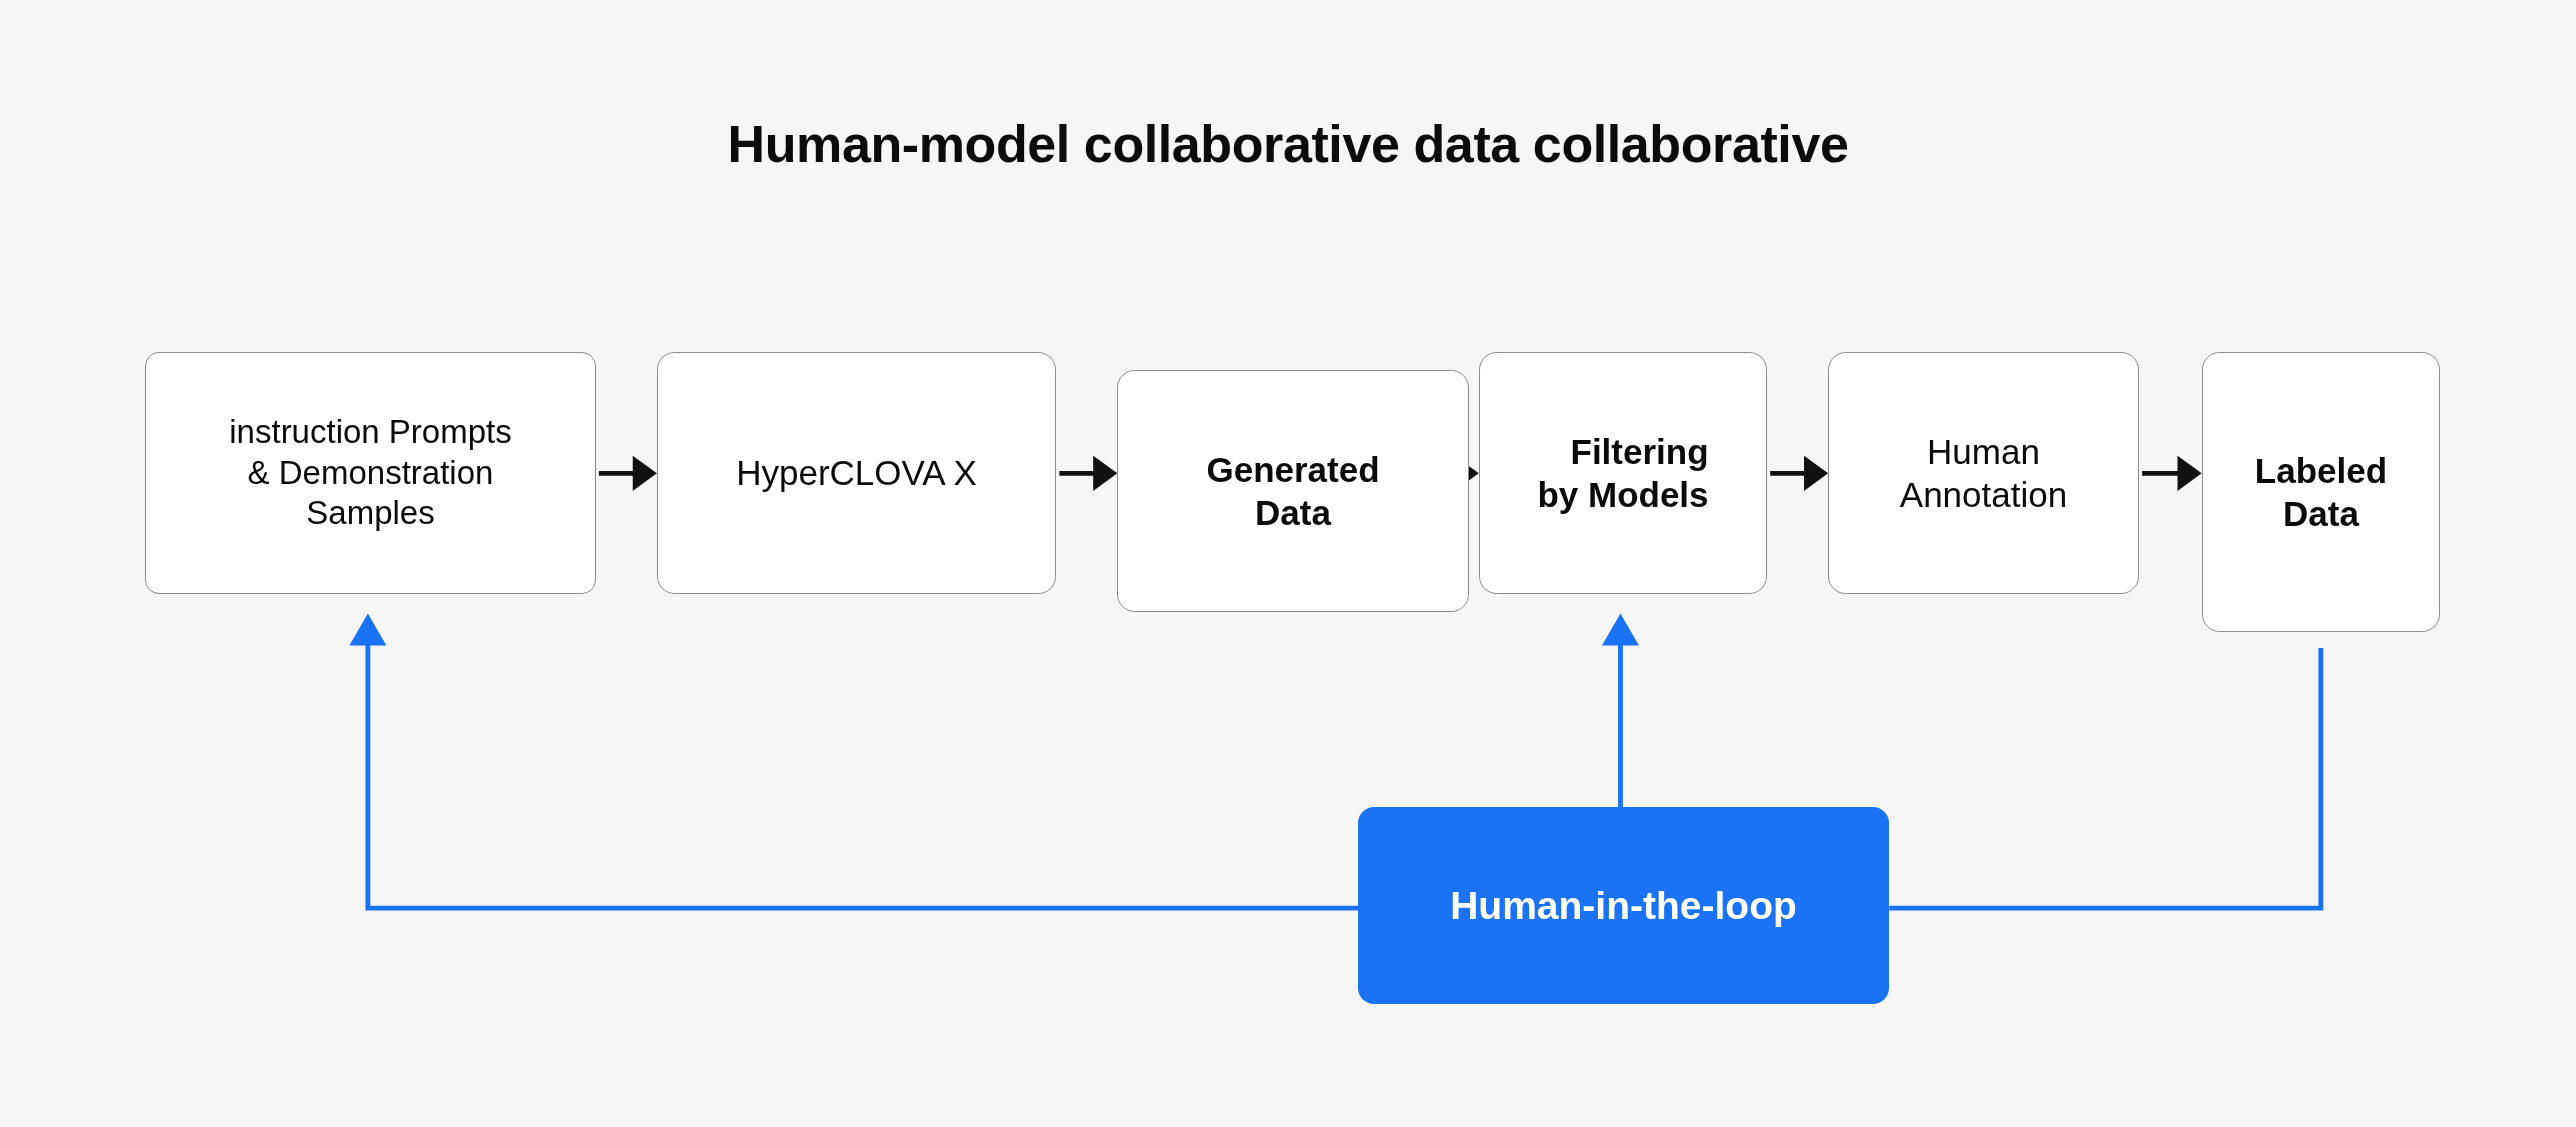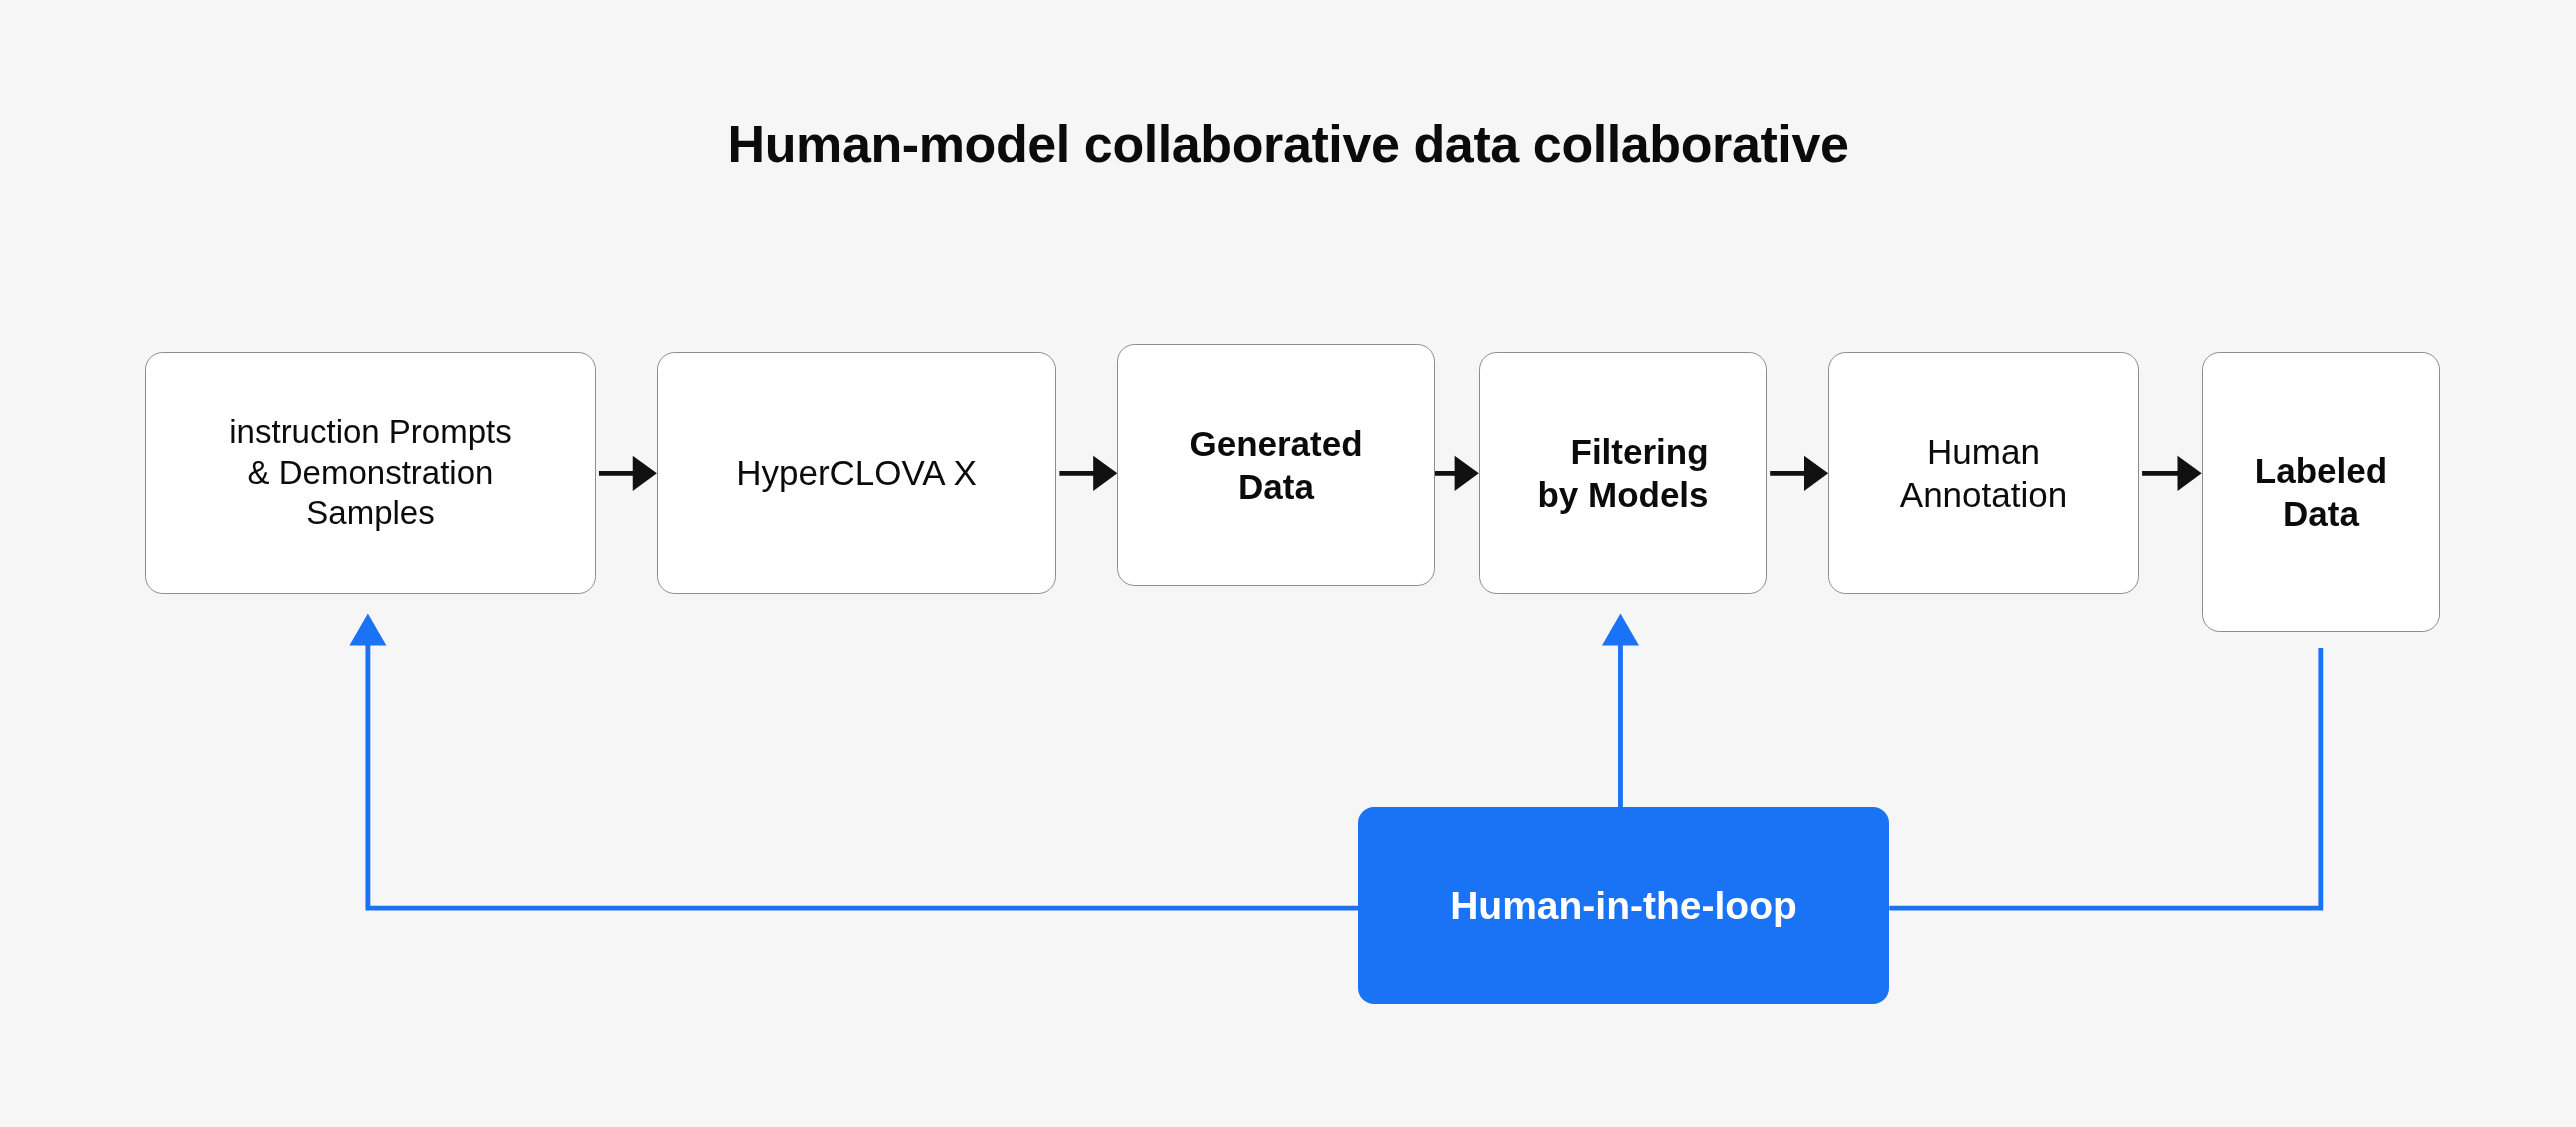--- a/index.html
+++ b/index.html
@@ -47,25 +47,25 @@
   }
   .node .label {
     display: block;
     padding: 0 9.7px;
     line-height: 1.24;
     white-space: pre-line;
   }
   .node.regular .label { font-weight: 400; }
   .node.bold .label { font-weight: 700; }
 
-  #node-0 { left: 145px;  top: 352px; width: 451px; height: 242px; }
+  #node-0 { left: 145px;  top: 352px; width: 451px; height: 242px; border-radius: 14px; }
   #node-0 .label { font-size: 33px; }
   #node-1 { left: 657px;  top: 352px; width: 399px; height: 242px; }
   #node-1 .label { font-size: 35px; }
-  #node-2 { left: 1117px; top: 344px; width: 318px; height: 242px; }
+  #node-2 { left: 1117px; top: 370px; width: 352px; height: 242px; }
   #node-2 .label { font-size: 35px; }
   #node-3 { left: 1479px; top: 352px; width: 288px; height: 242px; text-align: right; }
   #node-3 .label { font-size: 35px; }
   #node-4 { left: 1828px; top: 352px; width: 311px; height: 242px; }
   #node-4 .label { font-size: 35px; }
   #node-5 { left: 2202px; top: 352px; width: 238px; height: 280px; }
   #node-5 .label { font-size: 35px; }
 
   #hitl {
     position: absolute;

